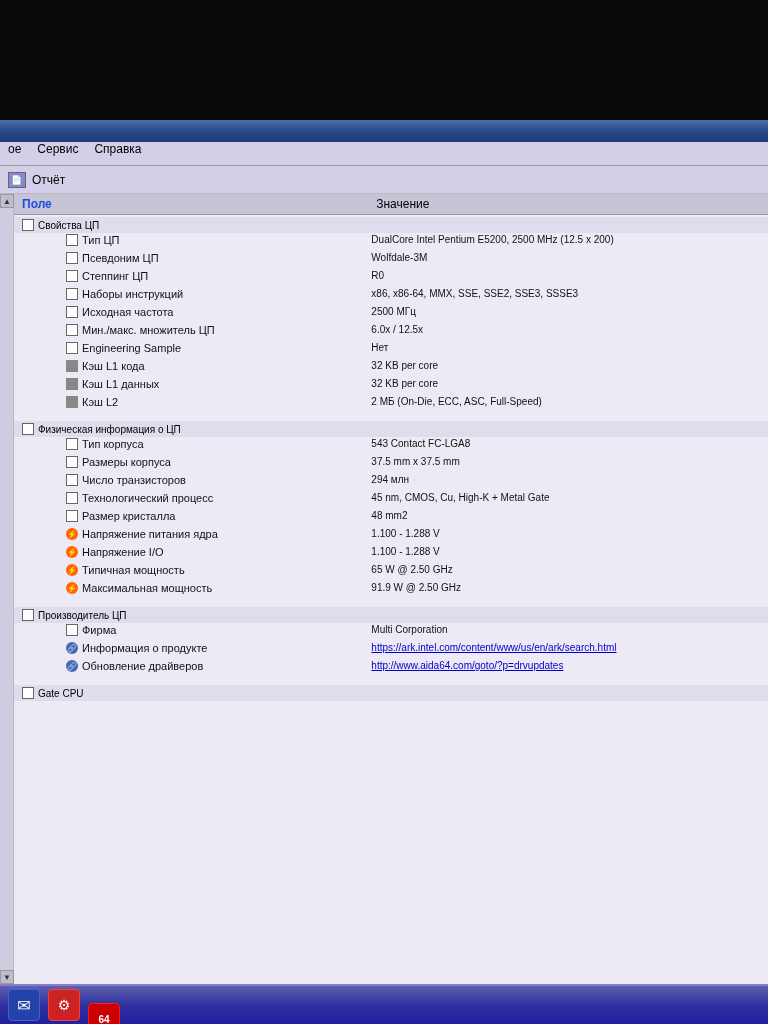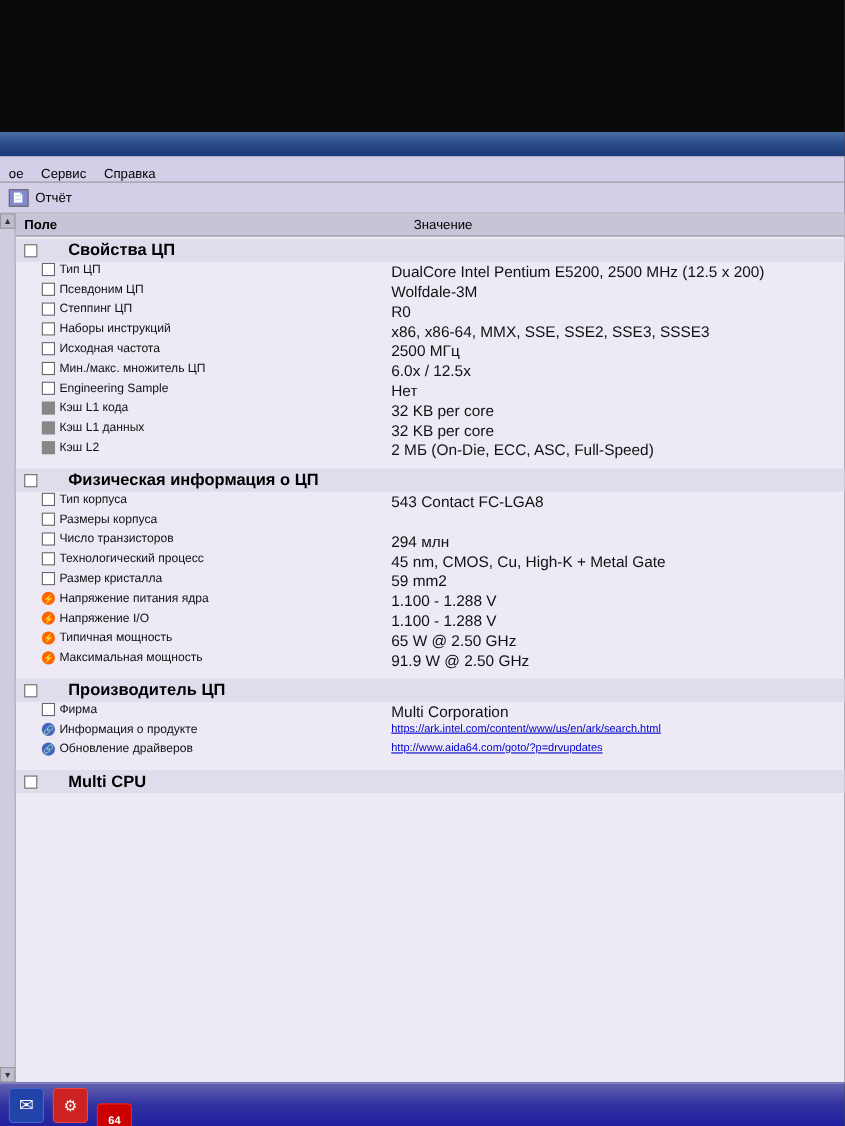--- a/index.html
+++ b/index.html
@@ -23,21 +23,21 @@
       width: 100%;
       height: 22px;
       background: linear-gradient(180deg, #4a6fa5 0%, #2a4a8a 50%, #1a3a7a 100%);
     }
 
     .menu-bar {
       width: 100%;
       height: 24px;
       background: #d4cfe8;
       display: flex;
-      align-items: flex-end;
+      align-items: flex-start;
       padding: 0 8px;
       gap: 16px;
       border-bottom: 1px solid #999;
     }
 
     .menu-item {
       font-size: 12px;
       color: #000;
       cursor: pointer;
     }
@@ -108,21 +108,21 @@
       display: flex;
       background: #c8c4d8;
       border-bottom: 1px solid #999;
       padding: 3px 8px;
     }
 
     .col-field {
       width: 48%;
       font-weight: bold;
       font-size: 12px;
-      color: #000000;
+      color: #1d4ed8;
     }
 
     .col-value {
       width: 52%;
       font-weight: normal;
       font-size: 12px;
       color: #000;
     }
 
     .table-body {
@@ -134,35 +134,36 @@
       align-items: center;
       padding: 2px 8px;
       background: #e0dcec;
     }
 
     .row {
       display: flex;
       align-items: flex-start;
       padding: 1px 8px 1px 24px;
       min-height: 18px;
+      margin-left: 28px;
     }
 
     .row-field {
       width: 44%;
       color: #111;
       font-size: 11px;
       display: flex;
       align-items: center;
       gap: 4px;
     }
 
     .row-value {
       width: 56%;
       color: #111;
-      font-size: 14px;
+      font-size: 10px;
     }
 
     .row-value.link {
       color: #0000cc;
       text-decoration: underline;
       cursor: pointer;
       font-size: 10px;
       word-break: break-all;
     }
 
@@ -200,24 +201,23 @@
       width: 12px;
       height: 12px;
       border: 1px solid #666;
       background: #fff;
       display: inline-flex;
       flex-shrink: 0;
       margin-right: 4px;
     }
 
     .section-title {
-      font-weight: bold;
-      font-size: 15px;
+      font-weight: normal;
+      font-size: 10px;
       color: #000;
-      margin-left: 24px;
     }
 
     .spacer-row {
       height: 8px;
     }
 
     .taskbar {
       position: absolute;
       bottom: 0;
       left: 0;
@@ -392,20 +392,21 @@
           Тип корпуса
         </div>
         <div class="row-value">543 Contact FC-LGA8</div>
       </div>
 
       <div class="row">
         <div class="row-field">
           <div class="checkbox-icon"></div>
           Размеры корпуса
         </div>
+        <div class="row-value">37.5 mm x 37.5 mm</div>
       </div>
 
       <div class="row">
         <div class="row-field">
           <div class="checkbox-icon"></div>
           Число транзисторов
         </div>
         <div class="row-value">294 млн</div>
       </div>
 
@@ -415,21 +416,21 @@
           Технологический процесс
         </div>
         <div class="row-value">45 nm, CMOS, Cu, High-K + Metal Gate</div>
       </div>
 
       <div class="row">
         <div class="row-field">
           <div class="checkbox-icon"></div>
           Размер кристалла
         </div>
-        <div class="row-value">59 mm2</div>
+        <div class="row-value">48 mm2</div>
       </div>
 
       <div class="row">
         <div class="row-field">
           <div class="thunder-icon">⚡</div>
           Напряжение питания ядра
         </div>
         <div class="row-value">1.100 - 1.288 V</div>
       </div>
 
@@ -485,21 +486,21 @@
           <div class="thunder-icon" style="background:#4466bb;">🔗</div>
           Обновление драйверов
         </div>
         <div class="row-value link">http://www.aida64.com/goto/?p=drvupdates</div>
       </div>
 
       <div class="spacer-row"></div>
 
       <div class="section-header">
         <div class="section-checkbox"></div>
-        <span class="section-title">Multi CPU</span>
+        <span class="section-title">Gate CPU</span>
       </div>
 
     </div>
   </div>
 </div>
 
 <div class="taskbar">
   <div class="taskbar-icon email-icon-tb">
     <span style="color:white;font-size:16px;">✉</span>
   </div>

